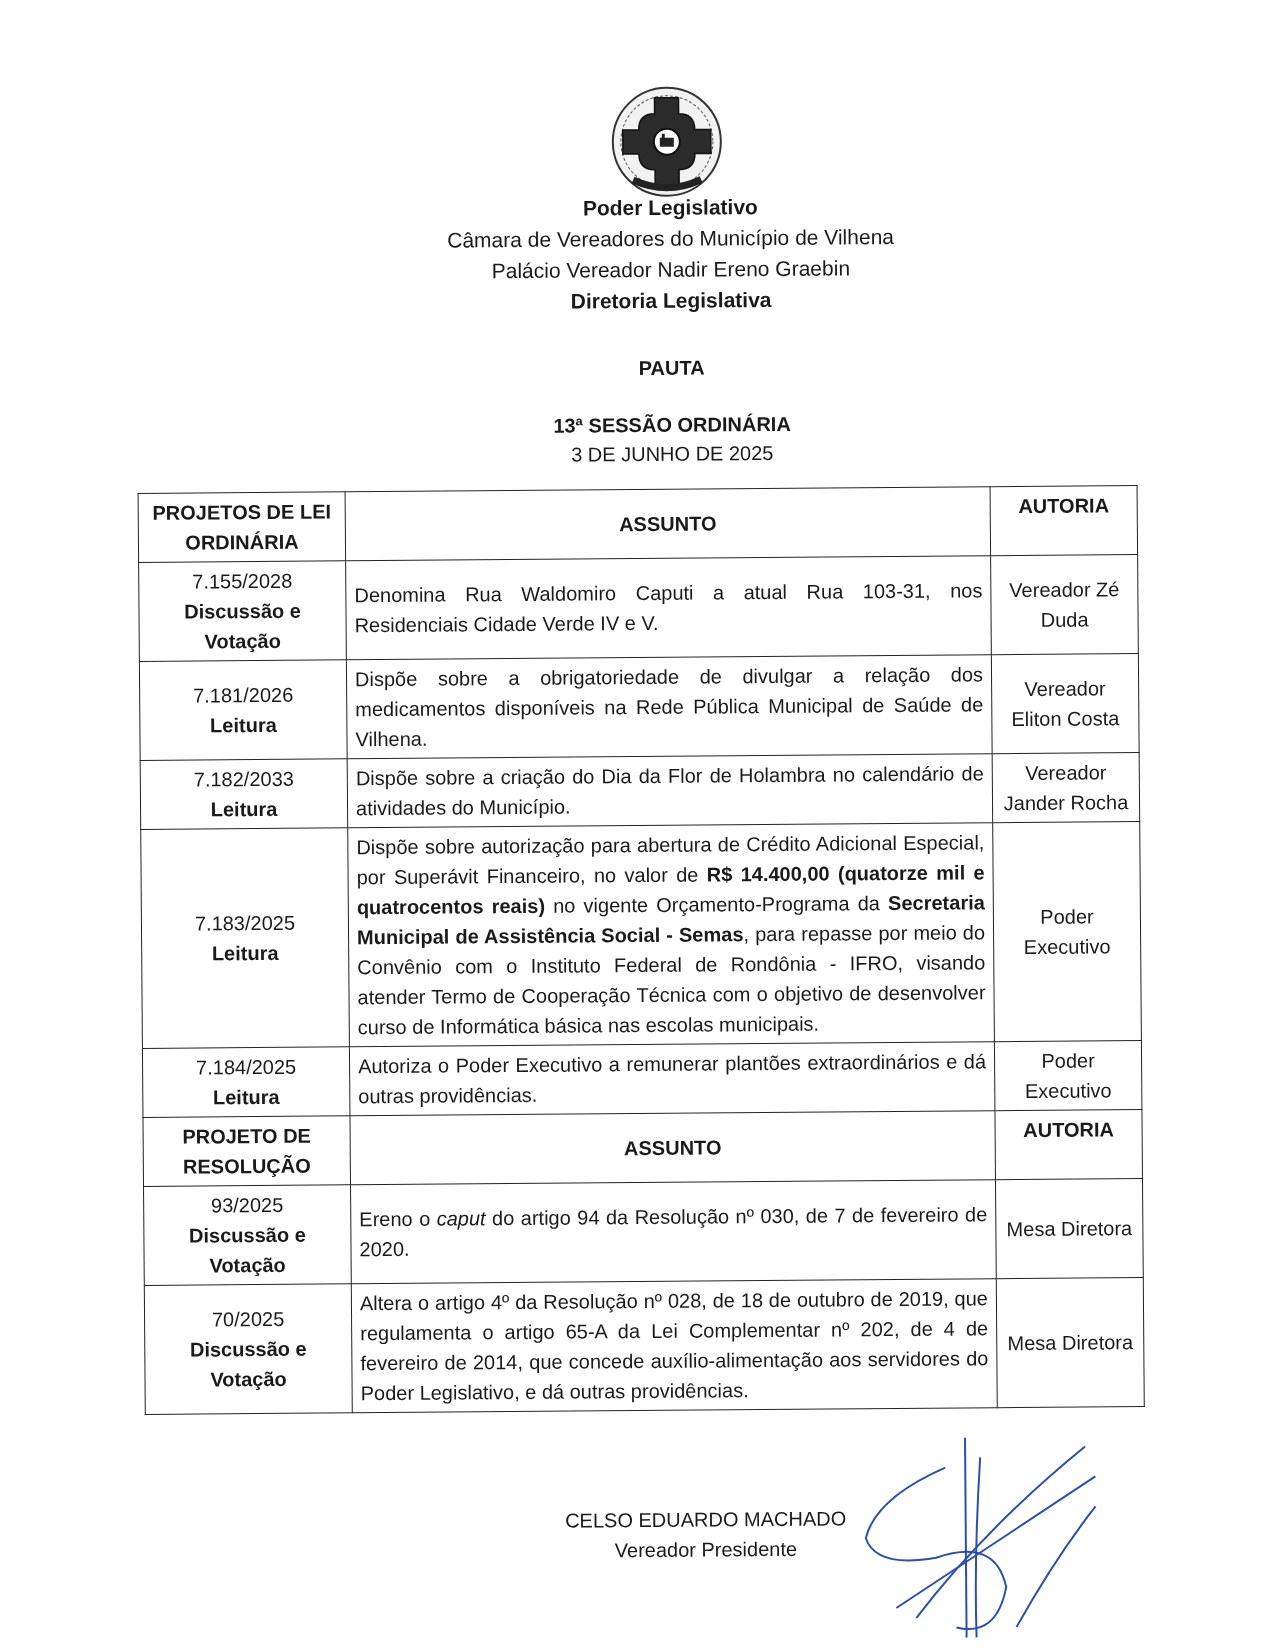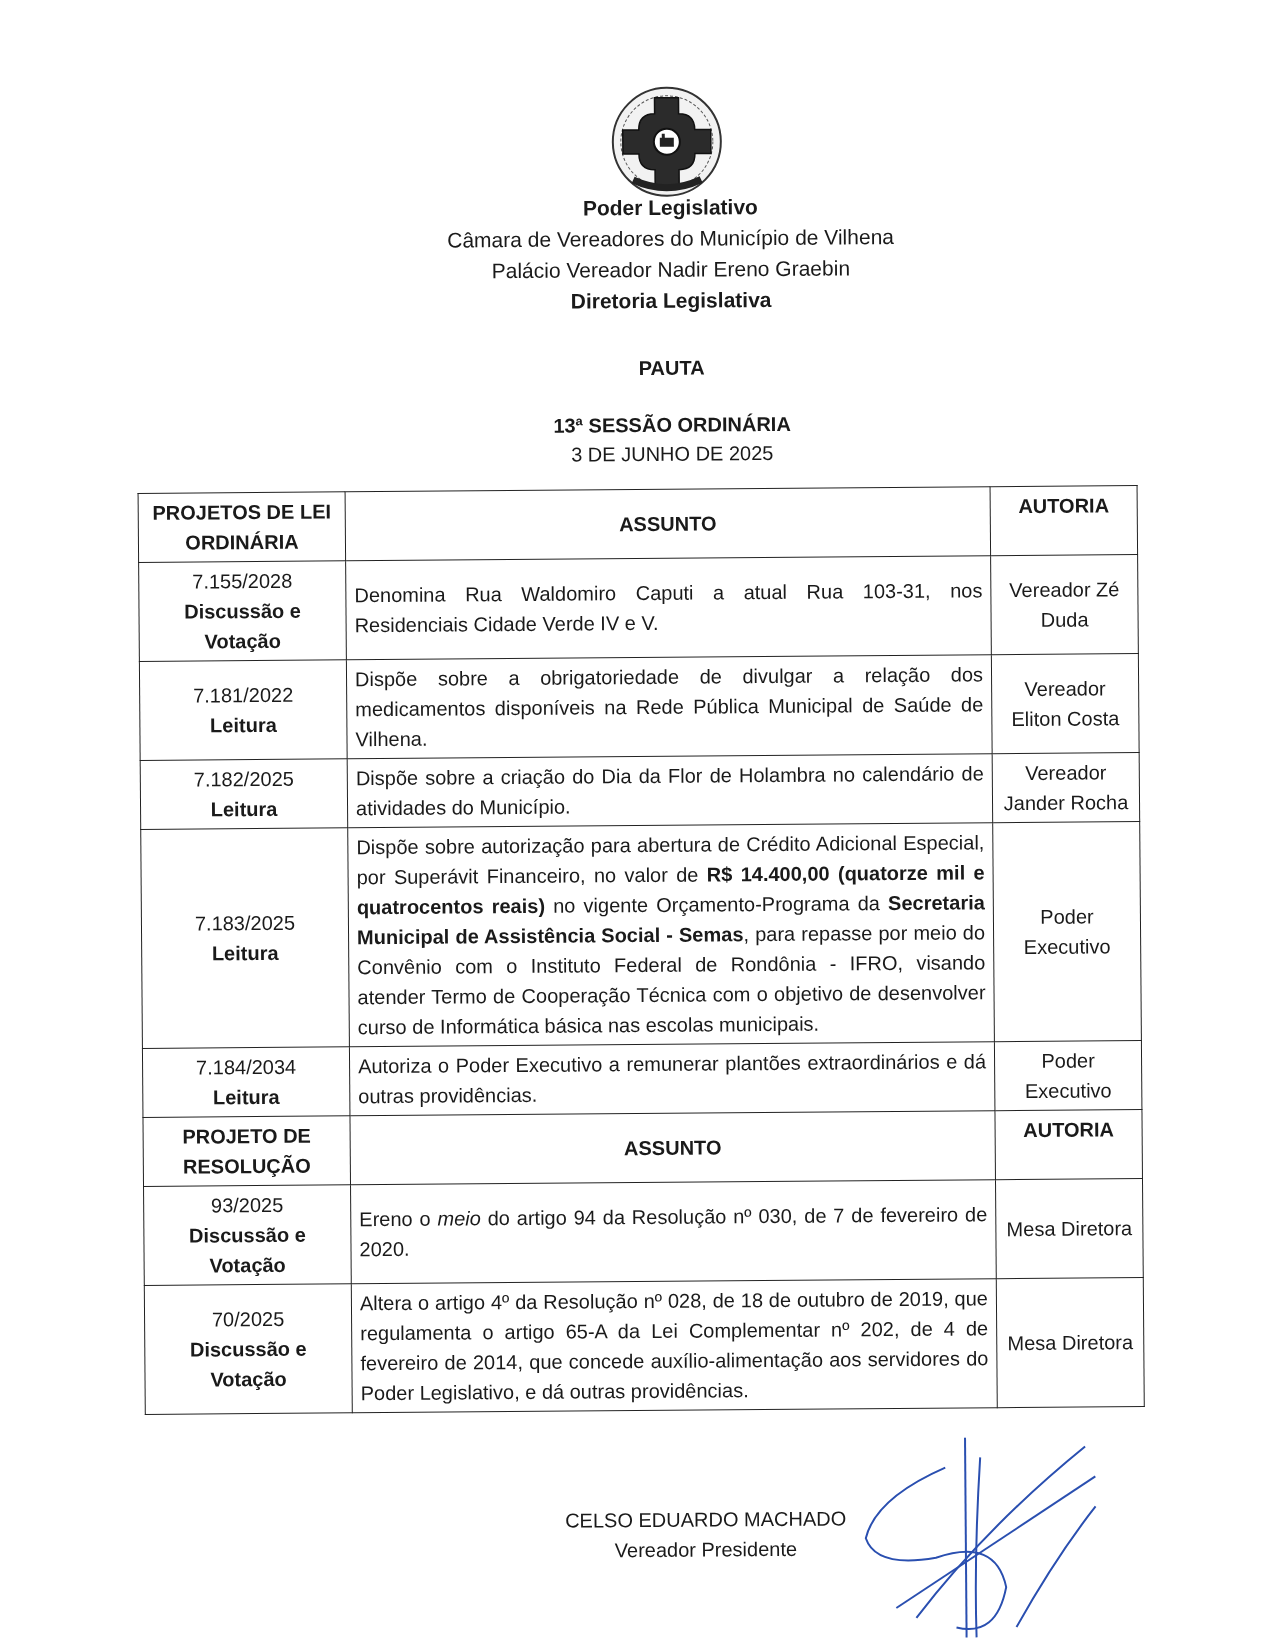--- a/index.html
+++ b/index.html
@@ -59,66 +59,66 @@
       <td class="num">
         <span>7.155/2028</span>
         <span class="stage">Discussão e Votação</span>
       </td>
       <td class="subj">Denomina Rua Waldomiro Caputi a atual Rua 103-31, nos Residenciais Cidade Verde IV e V.</td>
       <td class="auth">Vereador Zé Duda</td>
     </tr>
 
     <tr>
       <td class="num">
-        <span>7.181/2022</span>
+        <span>7.181/2026</span>
         <span class="stage">Leitura</span>
       </td>
       <td class="subj">Dispõe sobre a obrigatoriedade de divulgar a relação dos medicamentos disponíveis na Rede Pública Municipal de Saúde de Vilhena.</td>
       <td class="auth">Vereador Eliton Costa</td>
     </tr>
 
     <tr>
       <td class="num">
-        <span>7.182/2025</span>
+        <span>7.182/2033</span>
         <span class="stage">Leitura</span>
       </td>
       <td class="subj">Dispõe sobre a criação do Dia da Flor de Holambra no calendário de atividades do Município.</td>
       <td class="auth">Vereador Jander Rocha</td>
     </tr>
 
     <tr>
       <td class="num">
         <span>7.183/2025</span>
         <span class="stage">Leitura</span>
       </td>
       <td class="subj"><span>Dispõe sobre autorização para abertura de Crédito Adicional Especial, por Superávit Financeiro, no valor de </span><b>R$ 14.400,00 (quatorze mil e quatrocentos reais)</b><span> no vigente Orçamento-Programa da </span><b>Secretaria Municipal de Assistência Social - Semas</b><span>, para repasse por meio do Convênio com o Instituto Federal de Rondônia - IFRO, visando atender Termo de Cooperação Técnica com o objetivo de desenvolver curso de Informática básica nas escolas municipais.</span></td>
       <td class="auth">Poder Executivo</td>
     </tr>
 
     <tr>
       <td class="num">
-        <span>7.184/2034</span>
+        <span>7.184/2025</span>
         <span class="stage">Leitura</span>
       </td>
       <td class="subj">Autoriza o Poder Executivo a remunerar plantões extraordinários e dá outras providências.</td>
       <td class="auth">Poder Executivo</td>
     </tr>
 
     <tr>
       <th>PROJETO DE RESOLUÇÃO</th>
       <th>ASSUNTO</th>
       <th style="vertical-align:top;">AUTORIA</th>
     </tr>
 
     <tr>
       <td class="num">
         <span>93/2025</span>
         <span class="stage">Discussão e Votação</span>
       </td>
-      <td class="subj"><span>Ereno o </span><i>meio</i><span> do artigo 94 da Resolução nº 030, de 7 de fevereiro de 2020.</span></td>
+      <td class="subj"><span>Ereno o </span><i>caput</i><span> do artigo 94 da Resolução nº 030, de 7 de fevereiro de 2020.</span></td>
       <td class="auth">Mesa Diretora</td>
     </tr>
 
     <tr>
       <td class="num">
         <span>70/2025</span>
         <span class="stage">Discussão e Votação</span>
       </td>
       <td class="subj">Altera o artigo 4º da Resolução nº 028, de 18 de outubro de 2019, que regulamenta o artigo 65-A da Lei Complementar nº 202, de 4 de fevereiro de 2014, que concede auxílio-alimentação aos servidores do Poder Legislativo, e dá outras providências.</td>
       <td class="auth">Mesa Diretora</td>

